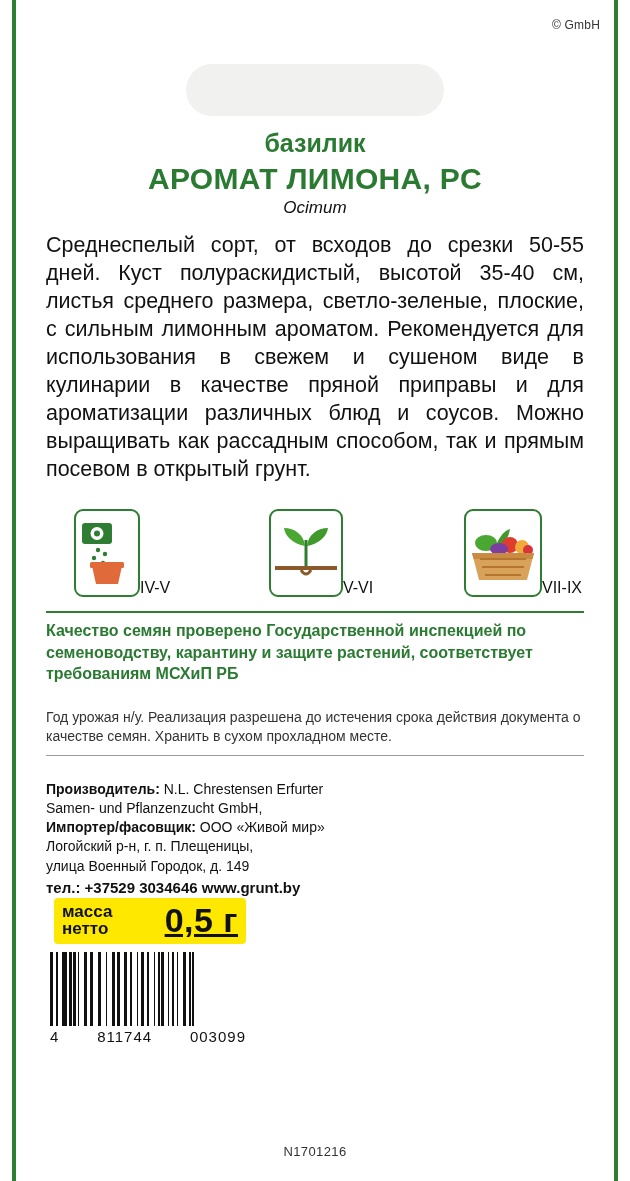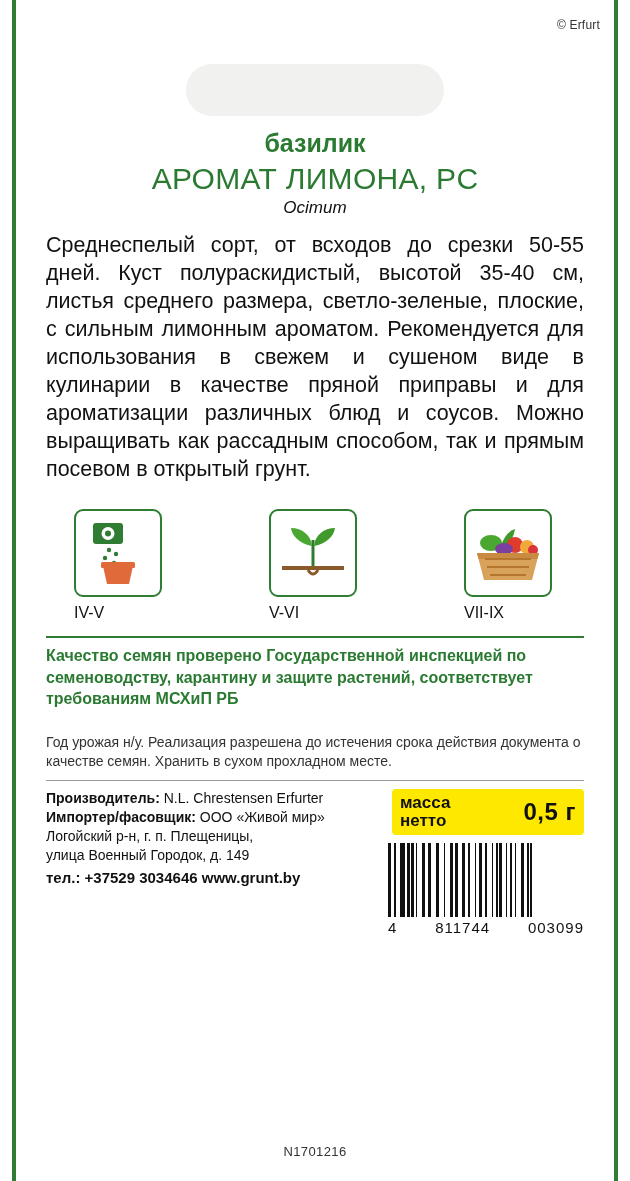--- a/index.html
+++ b/index.html
@@ -62,21 +62,21 @@
     text-align: center;
     font-size: 25px;
     font-weight: bold;
     color: #2a7a31;
     line-height: 1.1;
     margin: 0;
   }
   .variety-name {
     text-align: center;
     font-size: 30px;
-    font-weight: normal;
+    font-weight: bold;
     color: #2a7a31;
     line-height: 1.15;
     margin: 4px 0 0 0;
     letter-spacing: 0.3px;
   }
   .latin-name {
     text-align: center;
     font-size: 17px;
     font-style: italic;
     color: #111;
@@ -96,22 +96,22 @@
   .pictograms {
     margin-top: 26px;
     display: flex;
     justify-content: space-between;
     padding: 0 28px;
     box-sizing: border-box;
   }
   .picto {
     width: 92px;
     display: flex;
-    flex-direction: column;
-    align-items: flex-start;
+    flex-direction: row;
+    align-items: flex-end;
   }
   .picto-box {
     width: 88px;
     height: 88px;
     border: 2px solid #2e7d32;
     border-radius: 9px;
     box-sizing: border-box;
     display: flex;
     align-items: center;
     justify-content: center;
@@ -145,24 +145,25 @@
     color: #333;
   }
 
   .bottom-rule {
     margin-top: 9px;
     height: 1px;
     background: #9a9a9a;
   }
 
   .bottom-area {
-    margin-top: 8px;
+    margin-top: 24px;
     display: flex;
     justify-content: space-between;
     align-items: flex-start;
+    flex-direction: column;
   }
   .producer-block {
     font-size: 14px;
     line-height: 1.36;
     color: #111;
     max-width: 340px;
   }
   .producer-block b { font-weight: bold; }
   .phone-line {
     margin-top: 2px;
@@ -187,26 +188,27 @@
     box-sizing: border-box;
   }
   .mass-words {
     font-size: 17px;
     font-weight: bold;
     line-height: 1.02;
     color: #111;
     text-align: left;
   }
   .mass-value {
-    font-size: 24px;
+    font-size: 34px;
     font-weight: bold;
     color: #111;
     line-height: 1;
     margin-left: auto;
     letter-spacing: 0.5px;
+    text-decoration: underline;
   }
 
   .barcode-wrap {
     margin-top: 8px;
     width: 196px;
     display: flex;
     flex-direction: column;
     align-items: center;
   }
   .barcode {
@@ -240,21 +242,21 @@
   }
 </style>
 </head>
 <body>
 
 <div class="page">
 
   <div class="side-rule left"></div>
   <div class="side-rule right"></div>
 
-  <div class="copyright">© Erfurt</div>
+  <div class="copyright">© GmbH</div>
 
   <div class="hang-hole"></div>
 
   <div class="content">
 
     <div class="crop-name">базилик</div>
     <div class="variety-name">АРОМАТ ЛИМОНА, PC</div>
     <div class="latin-name">Ocimum</div>
 
     <div class="description">Среднеспелый сорт, от всходов до срезки 50-55 дней. Куст полураскидистый, высотой 35-40 см, листья среднего размера, светло-зеленые, плоские, с сильным лимонным ароматом. Рекомендуется для использования в свежем и сушеном виде в кулинарии в качестве пряной приправы и для ароматизации различных блюд и соусов. Можно выращивать как рассадным способом, так и прямым посевом в открытый грунт.</div>
@@ -318,20 +320,21 @@
     <div class="harvest-note">Год урожая н/у. Реализация разрешена до истечения срока действия документа о качестве семян. Хранить в сухом прохладном месте.</div>
 
     <div class="bottom-rule"></div>
 
     <div class="bottom-area">
 
       <div class="producer-block">
         <div>
           <b>Производитель:</b><span> N.L. Chrestensen Erfurter</span>
         </div>
+        <div>Samen- und Pflanzenzucht GmbH,</div>
         <div>
           <b>Импортер/фасовщик:</b><span> ООО «Живой мир»</span>
         </div>
         <div>Логойский р-н, г. п. Плещеницы,</div>
         <div>улица Военный Городок, д. 149</div>
         <div class="phone-line">
           <b>тел.: +37529 3034646</b>
           <b>www.grunt.by</b>
         </div>
       </div>

